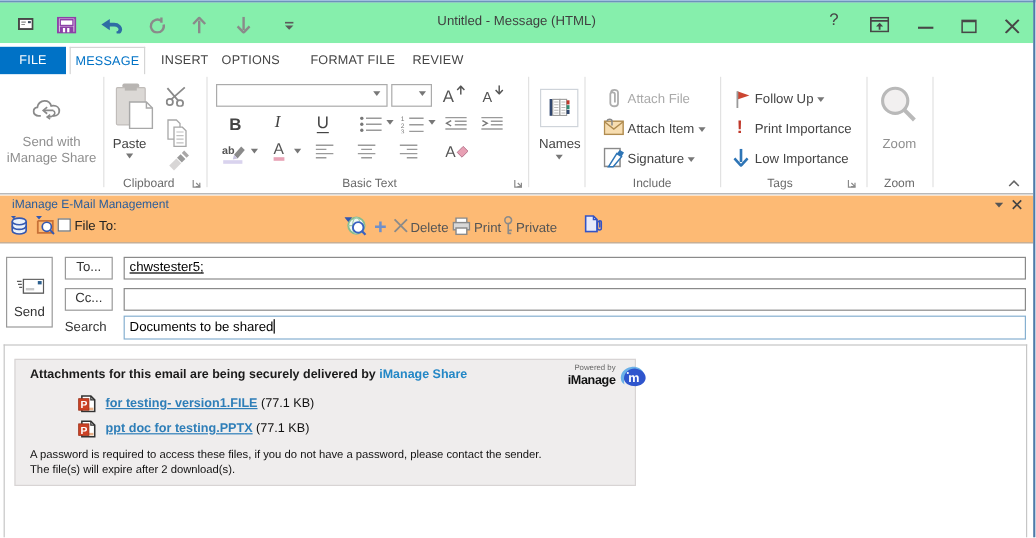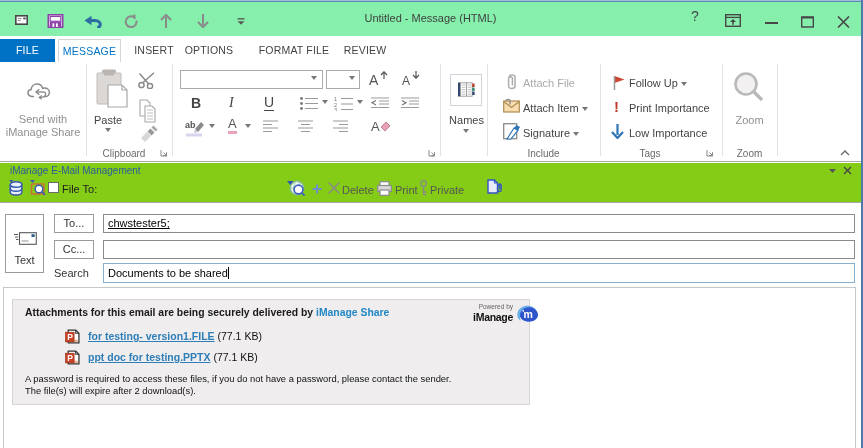--- a/index.html
+++ b/index.html
@@ -23,21 +23,21 @@
 
 #ribbon { position:absolute; left:0; top:62px; width:861px; height:100px; background:#fff;
   border-bottom:1px solid #a8a8a8; }
 .gsep { position:absolute; top:2px; height:92px; width:1px; background:#e2e2e2; }
 .glabel { position:absolute; top:86px; font-size:10px; color:#6a6a6a; text-align:center; }
 .rtext { font-size:11px; color:#444; }
 .gray { color:#8f8f8f; }
 .darr { display:inline-block; width:0; height:0; border-left:3px solid transparent;
   border-right:3px solid transparent; border-top:4px solid #777; vertical-align:middle; }
 
-#imtoolbar { position:absolute; left:0; top:163px; width:861px; height:40px; background:#84cc16;
+#imtoolbar { position:absolute; left:0; top:163px; width:861px; height:40px; background:#fdba74;
   border-bottom:1px solid #a8a8a8;}
 #imtitle { position:absolute; left:10px; top:2px; font-size:10px; color:#2b5d9b; }
 
 #header { position:absolute; left:0; top:203px; width:861px; height:84px; background:#fff; }
 .hbtn { position:absolute; border:1px solid #9a9a9a; background:#fff; font-size:11px;
   color:#333; text-align:center; }
 .hinput { position:absolute; border:1px solid #8a8a8a; background:#fff; font-size:11px;
   color:#000; padding-left:4px; }
 
 #mailbody { position:absolute; left:3px; top:287px; width:853px; height:161px; background:#fff;
@@ -115,20 +115,21 @@
 
 <div id="ribbon">
   <div class="gsep" style="left:86px;"></div>
   <div class="gsep" style="left:172px;"></div>
   <div class="gsep" style="left:440px;"></div>
   <div class="gsep" style="left:487px;"></div>
   <div class="gsep" style="left:600px;"></div>
   <div class="gsep" style="left:722px;"></div>
   <div class="gsep" style="left:777px;"></div>
   <div class="glabel" style="left:81px;width:86px;">Clipboard</div>
+  <div class="glabel" style="left:178px;width:260px;">Basic Text</div>
   <div class="glabel" style="left:487px;width:113px;">Include</div>
   <div class="glabel" style="left:600px;width:100px;">Tags</div>
   <div class="glabel" style="left:722px;width:55px;">Zoom</div>
 
   <svg style="left:160px;top:87px;" width="9" height="9" viewBox="0 0 9 9">
     <path d="M1 1 L1 7 L7 7" fill="none" stroke="#8a8a8a"></path>
     <path d="M3.5 3.5 L6.5 6.5 M6.5 3.2 L6.5 6.5 L3.2 6.5" fill="none" stroke="#8a8a8a"></path>
   </svg>
   <svg style="left:428px;top:87px;" width="9" height="9" viewBox="0 0 9 9">
     <path d="M1 1 L1 7 L7 7" fill="none" stroke="#8a8a8a"></path>
@@ -359,21 +360,21 @@
 <div id="header">
   <div class="hbtn" style="left:5px;top:11px;width:39px;height:59px;">
     <svg style="left:8px;top:17px;" width="23" height="13" viewBox="0 0 23 13">
       <rect x="5.5" y="0.7" width="16.8" height="11.6" fill="#fff" stroke="#5a5a5a" stroke-width="1.1"></rect>
       <rect x="17.5" y="2.2" width="3.2" height="2.8" fill="#2c5f8e"></rect>
       <rect x="7.5" y="8" width="7" height="2" fill="#c8c8c8"></rect>
       <line x1="0" y1="2.5" x2="4" y2="2.5" stroke="#5a5a5a"></line>
       <line x1="1" y1="5" x2="4.2" y2="5" stroke="#5a5a5a"></line>
       <line x1="2" y1="7.5" x2="4.5" y2="7.5" stroke="#5a5a5a"></line>
     </svg>
-    <div style="position:absolute;left:0;bottom:6px;width:100%;font-size:11px;color:#333;">Text</div>
+    <div style="position:absolute;left:0;bottom:6px;width:100%;font-size:11px;color:#333;">Send</div>
   </div>
   <div class="hbtn" style="left:54px;top:11px;width:40px;height:19px;line-height:17px;">To...</div>
   <div class="hbtn" style="left:54px;top:37px;width:40px;height:19px;line-height:17px;">Cc...</div>
   <div class="hinput" style="left:103px;top:11px;width:752px;height:19px;line-height:17px;"><u>chwstester5;</u></div>
   <div class="hinput" style="left:103px;top:37px;width:752px;height:19px;"></div>
   <div class="rtext" style="position:absolute;left:54px;top:64px;color:#333;">Search</div>
   <div class="hinput" style="left:103px;top:60px;width:752px;height:20px;line-height:18px;border-color:#86b0d0;">Documents to be shared<span style="display:inline-block;width:1px;height:12px;background:#000;vertical-align:-2px;"></span></div>
 </div>
 
 <div id="mailbody">

